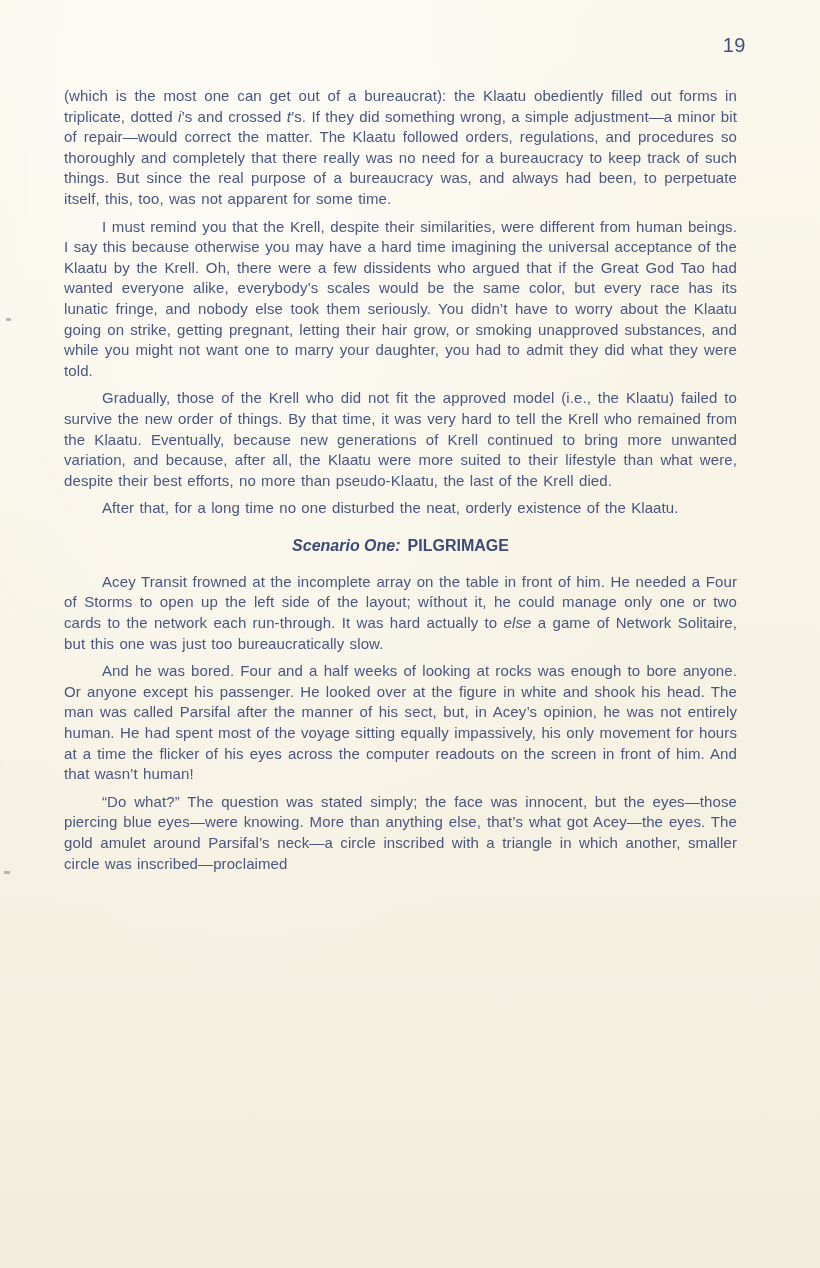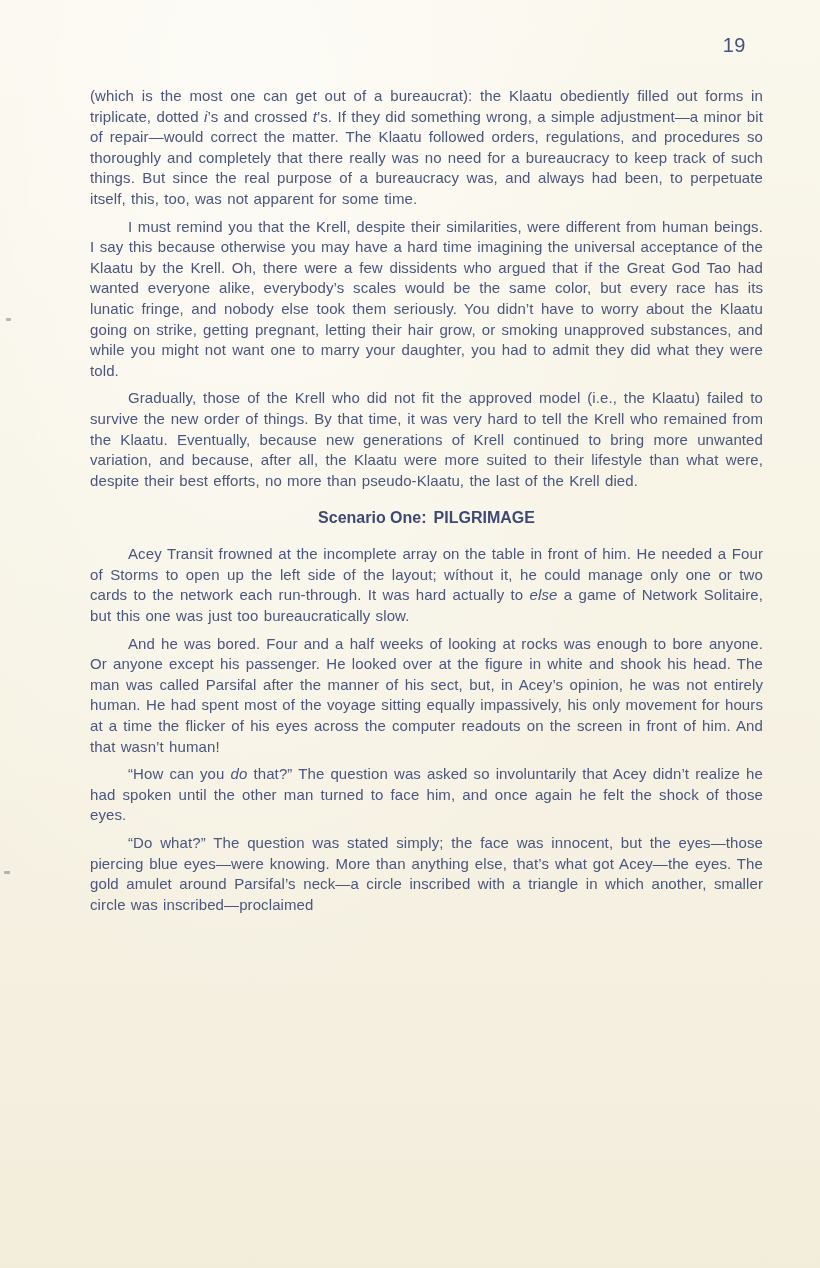--- a/index.html
+++ b/index.html
@@ -21,21 +21,21 @@
   .page-number {
     position: absolute;
     top: 34px;
     right: 74px;
     font-size: 20px;
     letter-spacing: 0.5px;
     color: #46527c;
   }
   .text-block {
     position: absolute;
-    left: 90px;
+    left: 64px;
     top: 86px;
     width: 673px;
   }
   p.body-text {
     margin: 0 0 7px 0;
     font-size: 15px;
     line-height: 20.6px;
     text-align: justify;
     letter-spacing: 0.1px;
     word-spacing: 1px;
@@ -52,20 +52,21 @@
   }
   .section-heading .sec-num { margin-right: 10px; }
   .scenario-heading {
     margin: 18px 0 17px 0;
     text-align: center;
     font-size: 16px;
     font-weight: bold;
     color: #3e4a73;
   }
   .scenario-heading .lead {
+    font-style: italic;
     margin-right: 7px;
     margin-top: 36px;
   }
   .speck {
     position: absolute;
     background: #7a7f8d;
     border-radius: 1px;
     opacity: 0.55;
   }
   .speck-1 { left: 6px; top: 318px; width: 5px; height: 3px; }
@@ -82,29 +83,29 @@
   <div class="speck speck-2"></div>
 
   <div class="text-block">
 
     <p class="body-text">(which is the most one can get out of a bureaucrat): the Klaatu obediently filled out forms in triplicate, dotted <i>i</i>’s and crossed <i>t</i>’s. If they did something wrong, a simple adjustment—a minor bit of repair—would correct the matter. The Klaatu followed orders, regulations, and procedures so thoroughly and completely that there really was no need for a bureaucracy to keep track of such things. But since the real purpose of a bureaucracy was, and always had been, to perpetuate itself, this, too, was not apparent for some time.</p>
 
     <p class="body-text indent">I must remind you that the Krell, despite their similarities, were different from human beings. I say this because otherwise you may have a hard time imagining the universal acceptance of the Klaatu by the Krell. Oh, there were a few dissidents who argued that if the Great God Tao had wanted everyone alike, everybody’s scales would be the same color, but every race has its lunatic fringe, and nobody else took them seriously. You didn’t have to worry about the Klaatu going on strike, getting pregnant, letting their hair grow, or smoking unapproved substances, and while you might not want one to marry your daughter, you had to admit they did what they were told.</p>
 
     <p class="body-text indent">Gradually, those of the Krell who did not fit the approved model (i.e., the Klaatu) failed to survive the new order of things. By that time, it was very hard to tell the Krell who remained from the Klaatu. Eventually, because new generations of Krell continued to bring more unwanted variation, and because, after all, the Klaatu were more suited to their lifestyle than what were, despite their best efforts, no more than pseudo-Klaatu, the last of the Krell died.</p>
 
+    <p class="body-text indent">After that, for a long time no one disturbed the neat, orderly existence of the Klaatu.</p>
 
 
     <h3 class="scenario-heading">
       <span class="lead">Scenario One:</span><span>PILGRIMAGE</span>
     </h3>
 
     <p class="body-text indent">Acey Transit frowned at the incomplete array on the table in front of him. He needed a Four of Storms to open up the left side of the layout; wíthout it, he could manage only one or two cards to the network each run-through. It was hard actually to <i>else</i> a game of Network Solitaire, but this one was just too bureaucratically slow.</p>
 
 
     <p class="body-text indent">And he was bored. Four and a half weeks of looking at rocks was enough to bore anyone. Or anyone except his passenger. He looked over at the figure in white and shook his head. The man was called Parsifal after the manner of his sect, but, in Acey’s opinion, he was not entirely human. He had spent most of the voyage sitting equally impassively, his only movement for hours at a time the flicker of his eyes across the computer readouts on the screen in front of him. And that wasn’t human!</p>
 
-    <p class="body-text indent">“How can you <i>do</i> that?” The question was asked so involuntarily that Acey didn’t realize he had spoken until the other man turned to face him, and once again he felt the shock of those eyes.</p>
 
     <p class="body-text indent">“Do what?” The question was stated simply; the face was innocent, but the eyes—those piercing blue eyes—were knowing. More than anything else, that’s what got Acey—the eyes. The gold amulet around Parsifal’s neck—a circle inscribed with a triangle in which another, smaller circle was inscribed—proclaimed</p>
 
   </div>
 </div>
 
 </body></html>

